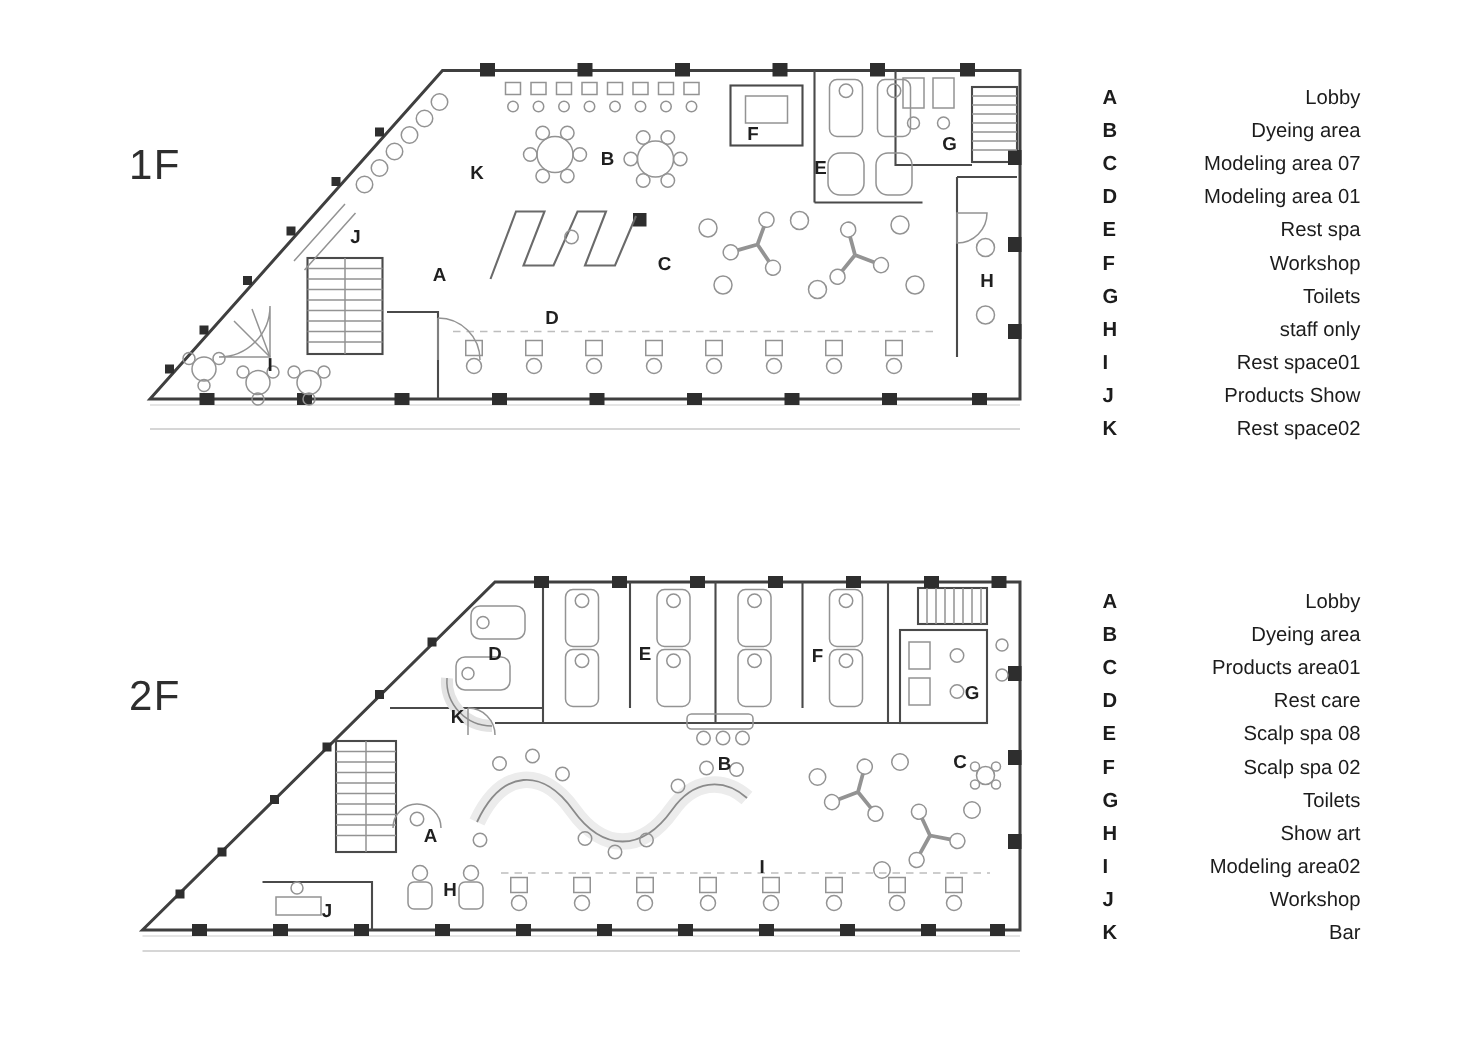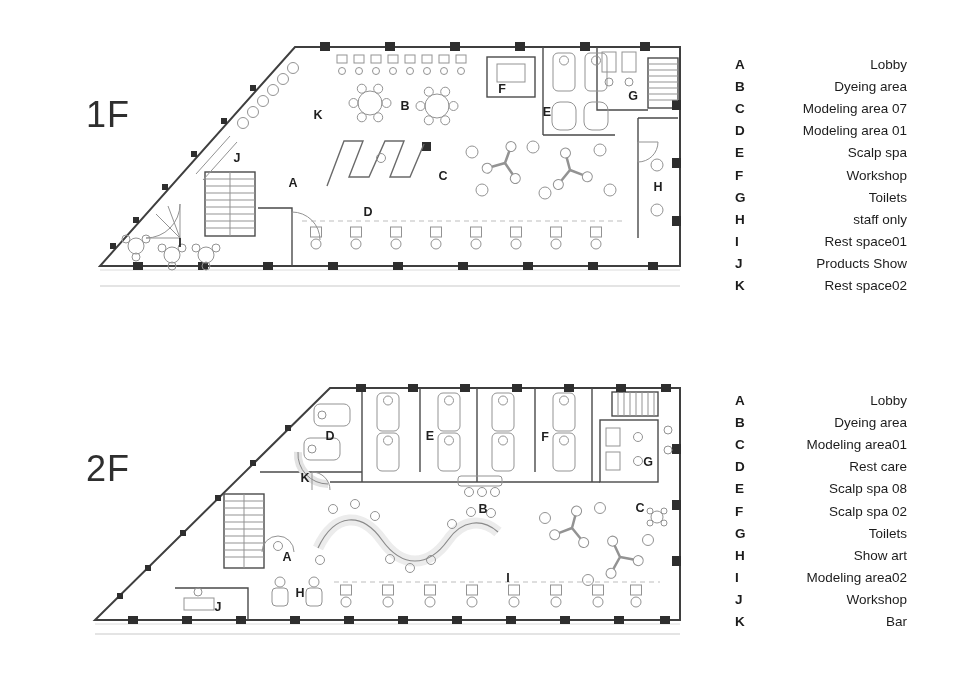--- a/index.html
+++ b/index.html
@@ -1,21 +1,21 @@
 <!DOCTYPE html>
 <html><head>
 <meta charset="utf-8">
 <style>
   * { margin:0; padding:0; box-sizing:border-box; }
   html,body { width:980px; height:693px; background:#ffffff; overflow:hidden;
               font-family:"Liberation Sans", sans-serif; }
   .stage { position:relative; width:980px; height:693px; background:#ffffff; }
   .plan-svg { position:absolute; left:0; top:0; }
 
-  .floor-title { position:absolute; font-size:36px; font-weight:500; color:#2e2e2e;
+  .floor-title { position:absolute; font-size:28px; font-weight:500; color:#2e2e2e;
                  letter-spacing:1px; }
   #title-1f { left:86px; top:94px; }
   #title-2f { left:86px; top:448px; }
 
   .plan-letter { position:absolute; transform:translate(-50%,-50%);
                  font-size:12.5px; font-weight:600; color:#1f1f1f; }
 
   .legend { position:absolute; width:172px; }
   #legend-1f { left:735px; top:53px; }
   #legend-2f { left:735px; top:389px; }
@@ -363,21 +363,21 @@
     <div class="legend-row">
         <span class="legend-key">C</span>
         <span class="legend-label">Modeling area 07</span>
       </div>
     <div class="legend-row">
         <span class="legend-key">D</span>
         <span class="legend-label">Modeling area 01</span>
       </div>
     <div class="legend-row">
         <span class="legend-key">E</span>
-        <span class="legend-label">Scalp spa</span>
+        <span class="legend-label">Rest spa</span>
       </div>
     <div class="legend-row">
         <span class="legend-key">F</span>
         <span class="legend-label">Workshop</span>
       </div>
     <div class="legend-row">
         <span class="legend-key">G</span>
         <span class="legend-label">Toilets</span>
       </div>
     <div class="legend-row">
@@ -402,21 +402,21 @@
     <div class="legend-row">
         <span class="legend-key">A</span>
         <span class="legend-label">Lobby</span>
       </div>
     <div class="legend-row">
         <span class="legend-key">B</span>
         <span class="legend-label">Dyeing area</span>
       </div>
     <div class="legend-row">
         <span class="legend-key">C</span>
-        <span class="legend-label">Modeling area01</span>
+        <span class="legend-label">Products area01</span>
       </div>
     <div class="legend-row">
         <span class="legend-key">D</span>
         <span class="legend-label">Rest care</span>
       </div>
     <div class="legend-row">
         <span class="legend-key">E</span>
         <span class="legend-label">Scalp spa 08</span>
       </div>
     <div class="legend-row">

